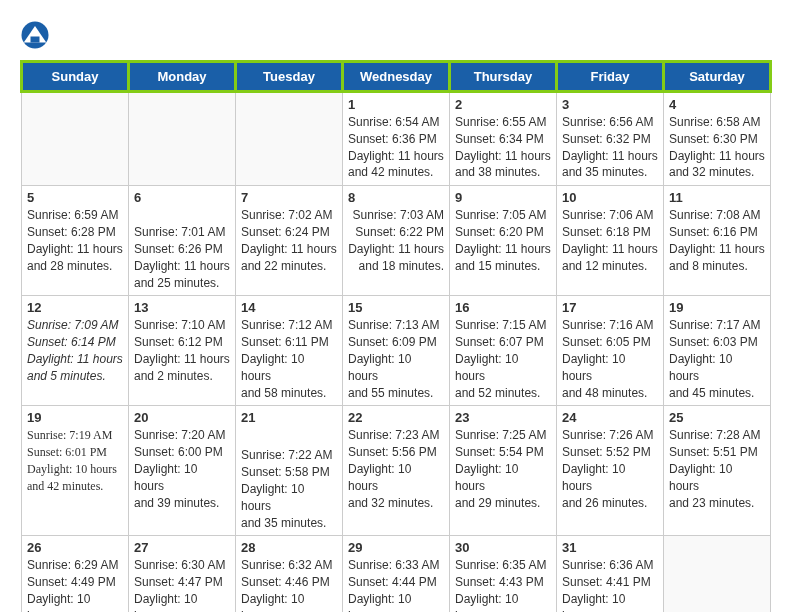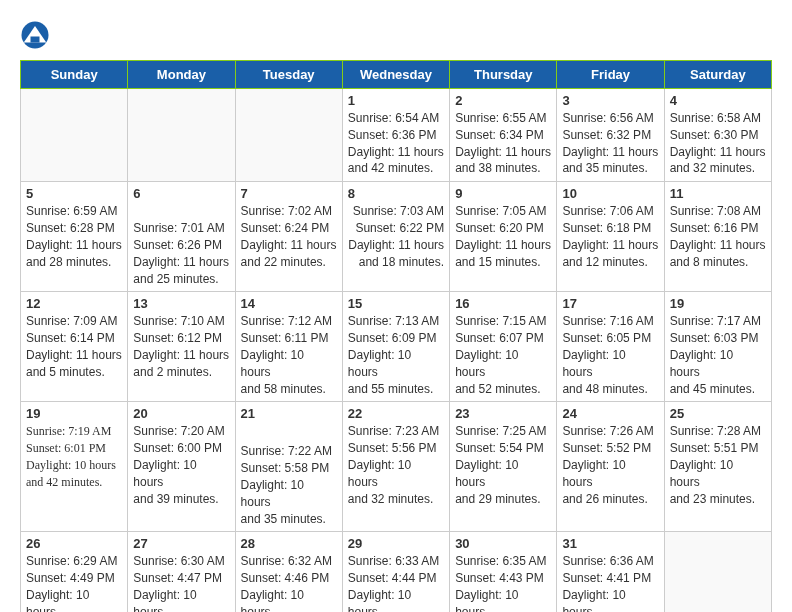--- a/index.html
+++ b/index.html
@@ -37,21 +37,21 @@
     .title-block { text-align: right; }
     .title-block h1 { font-size: 32px; color: #333; font-weight: normal; }
     .title-block h2 { font-size: 16px; color: #555; font-weight: normal; }
     .calendar { width: 100%; border-collapse: collapse; }
     .calendar th {
       background: #1a5fa8;
       color: #fff;
       text-align: center;
       padding: 6px 4px;
       font-size: 13px;
-      border: 1px solid #84cc16;
+      border: 3px solid #84cc16;
     }
     .calendar td {
       border: 1px solid #ccc;
       vertical-align: top;
       padding: 4px 5px;
       width: calc(100% / 7);
       min-height: 80px;
       font-size: 11px;
       color: #333;
       background: #fff;
@@ -178,21 +178,21 @@
           <div class="day-num">11</div>
           <div class="day-info" style="white-space: pre-line;">Sunrise: 7:08 AM
 Sunset: 6:16 PM
 Daylight: 11 hours
 and 8 minutes.</div>
         </td>
       </tr>
       <tr>
         <td>
           <div class="day-num">12</div>
-          <div class="day-info" style="white-space: pre-line;">Sunrise: 7:09 AM
+          <div class="day-info" style="white-space: pre-line; font-style: italic;">Sunrise: 7:09 AM
 Sunset: 6:14 PM
 Daylight: 11 hours
 and 5 minutes.</div>
         </td>
         <td>
           <div class="day-num">13</div>
           <div class="day-info" style="white-space: pre-line;">Sunrise: 7:10 AM
 Sunset: 6:12 PM
 Daylight: 11 hours
 and 2 minutes.</div>

